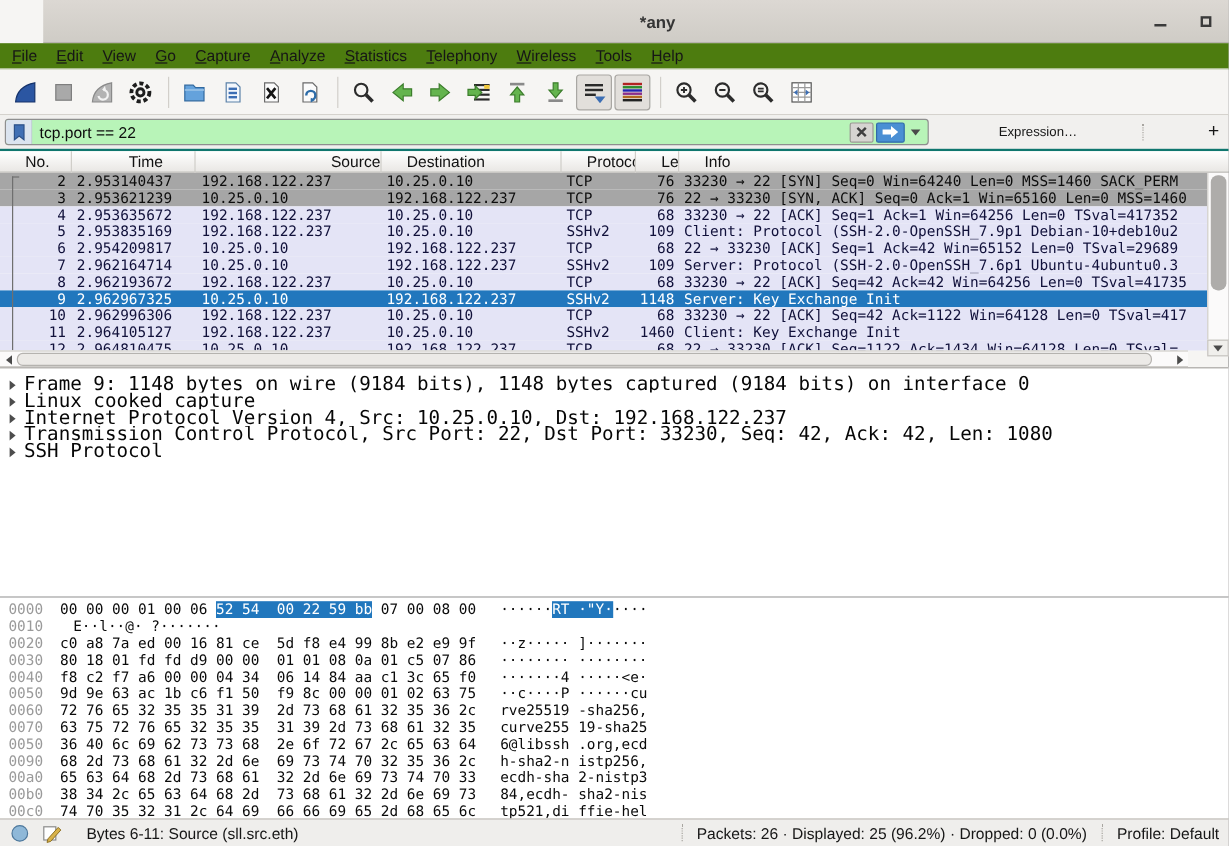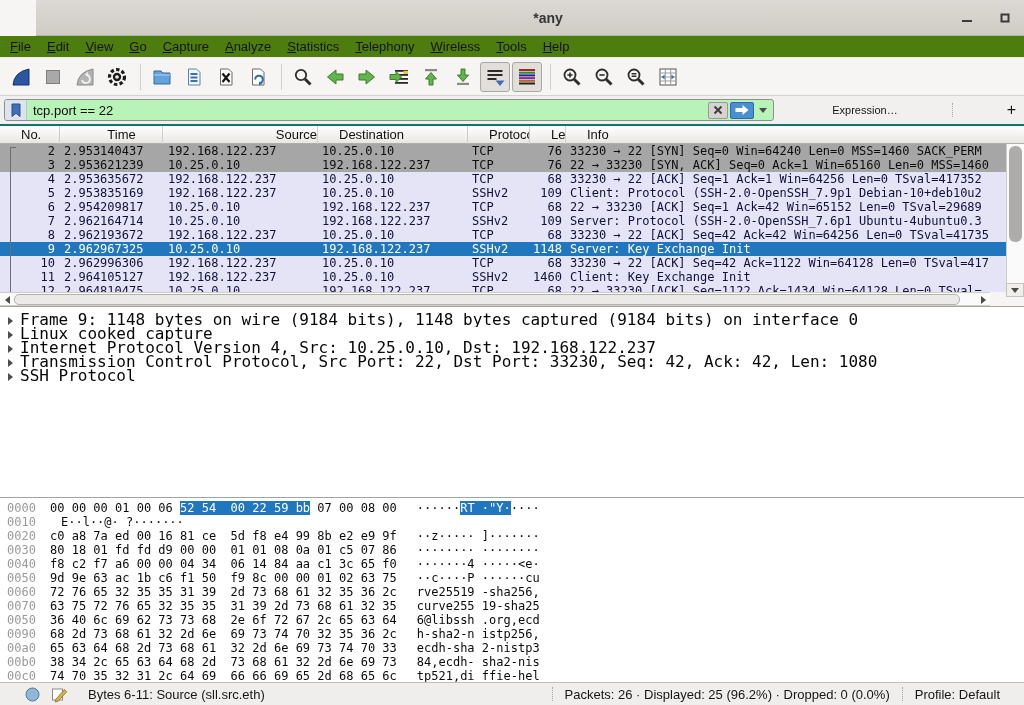--- a/index.html
+++ b/index.html
@@ -94,21 +94,21 @@
     border-top:1px solid #a3a3a3;padding-top:3px;}
   .hexrow{display:flex;height:14px;line-height:14px;font-family:"DejaVu Sans Mono","Liberation Mono",monospace;
     font-size:12px;color:#0a0a0a;white-space:pre;}
   .h-off{width:34px;margin-left:7px;color:#9a9a9a;}
   .h-bytes{margin-left:9px;}
   .h-ascii{margin-left:20px;}
   .hl{background:#2177bd;color:#fff;}
 
   
   .statusbar{position:absolute;left:0;top:682px;width:1024px;height:23px;background:#efeeec;
-    border-top:1px solid #c2bfba;display:flex;align-items:center;padding:0 24px;font-size:13px;color:#161616;}
+    border-top:1px solid #c2bfba;display:flex;align-items:center;padding:0 8px;font-size:13px;color:#161616;}
   .sicon{margin-right:10px;display:flex;align-items:center;}
   .sfield{margin-left:10px;}
   .sright{margin-left:auto;display:flex;align-items:center;}
   .ssep{width:1px;height:14px;border-left:1px dotted #a8a5a0;margin:0 12px;}
 </style>
 </head>
 <body>
 
 <div class="window">
 

